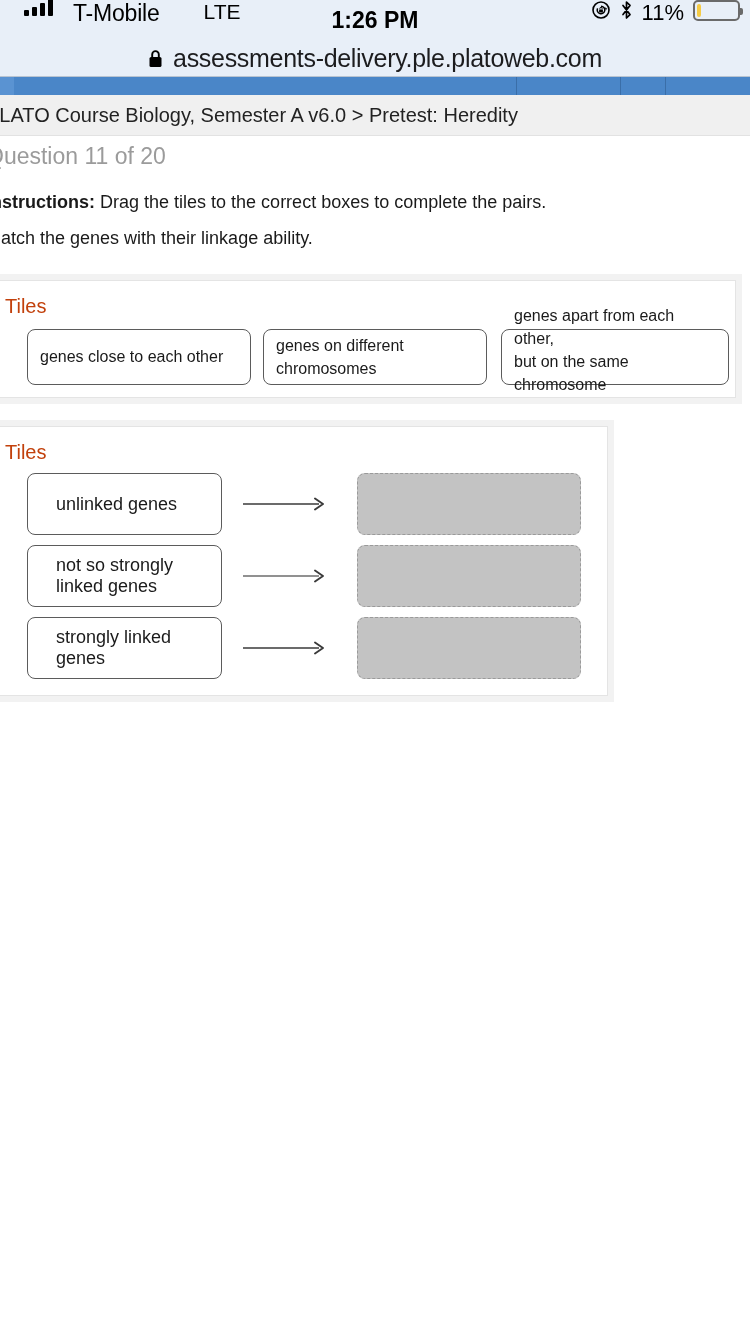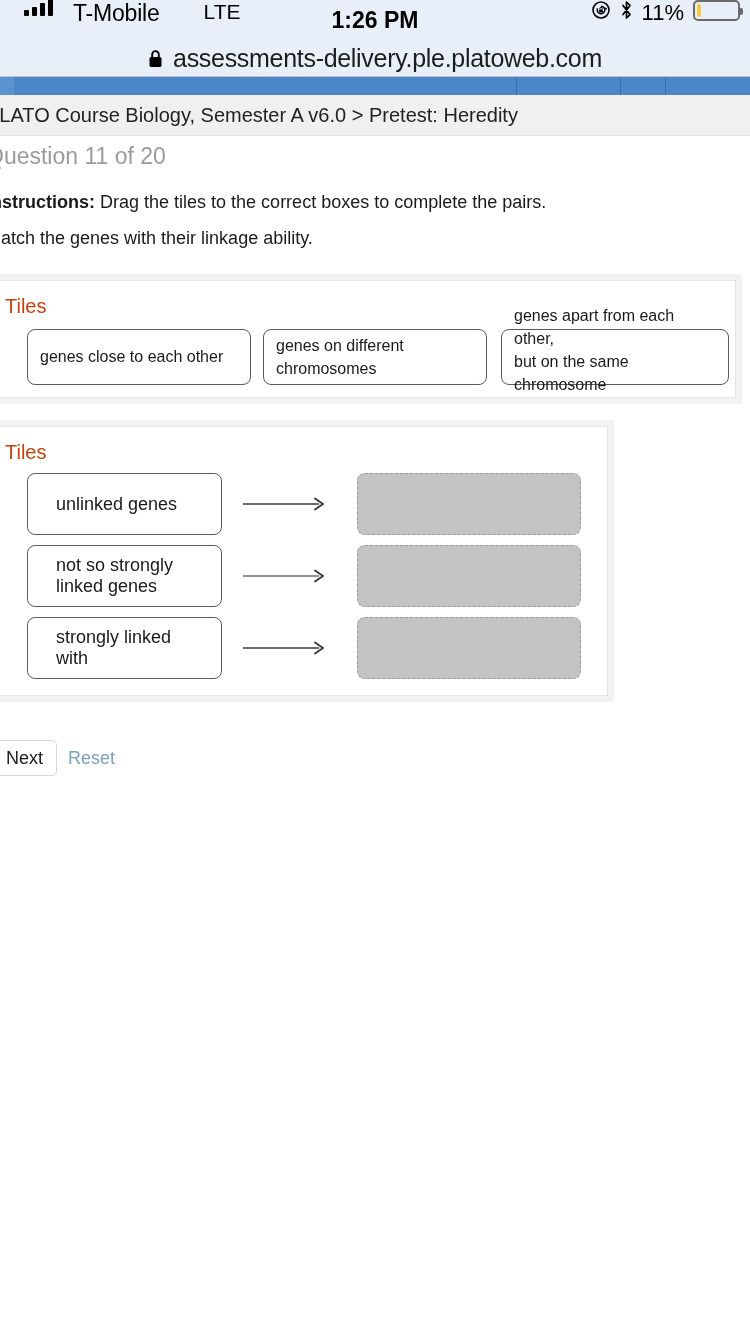--- a/index.html
+++ b/index.html
@@ -319,32 +319,28 @@
           <polyline points="72,1.5 80,7 72,12.5" fill="none" stroke="#3a3a3a" stroke-width="1.9" stroke-linecap="round" stroke-linejoin="round"></polyline>
         </svg>
       </span>
       <div class="pair-drop">
         <span></span>
       </div>
     </div>
 
     <div class="pair-row" id="pair-row-2">
       <div class="pair-label">
-        <span>strongly linked with</span>
+        <span>strongly linked genes</span>
       </div>
       <span class="pair-arrow">
         <svg viewBox="0 0 86 14" width="86" height="14">
           <line x1="0" y1="7" x2="76" y2="7" stroke="#3a3a3a" stroke-width="1.6"></line>
           <polyline points="72,1.5 80,7 72,12.5" fill="none" stroke="#3a3a3a" stroke-width="1.9" stroke-linecap="round" stroke-linejoin="round"></polyline>
         </svg>
       </span>
       <div class="pair-drop">
         <span></span>
       </div>
     </div>
   </div>
 
-  <div id="footer">
-    <button id="next-btn">Next</button>
-    <span id="reset-link" style="color: rgb(127, 160, 189);">Reset</span>
-  </div>
 
 </div>
 
 </body></html>

